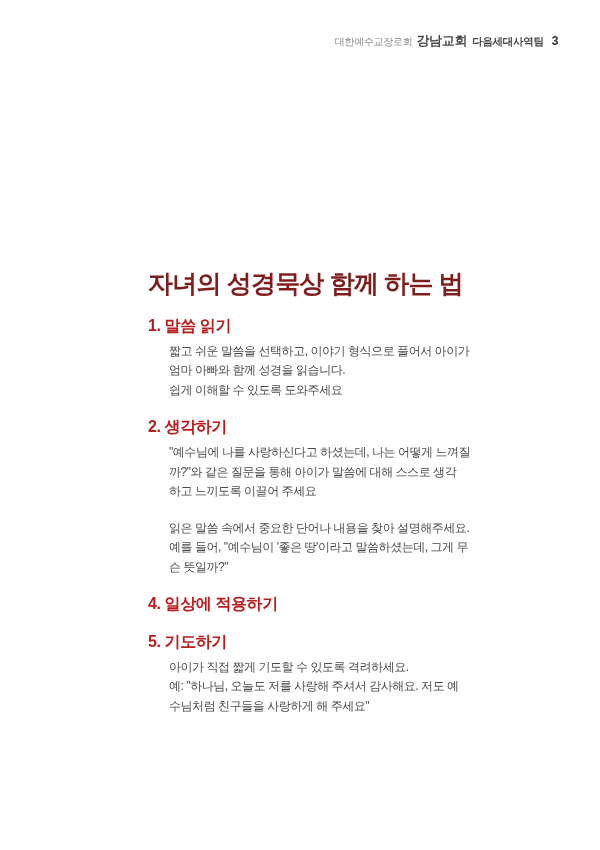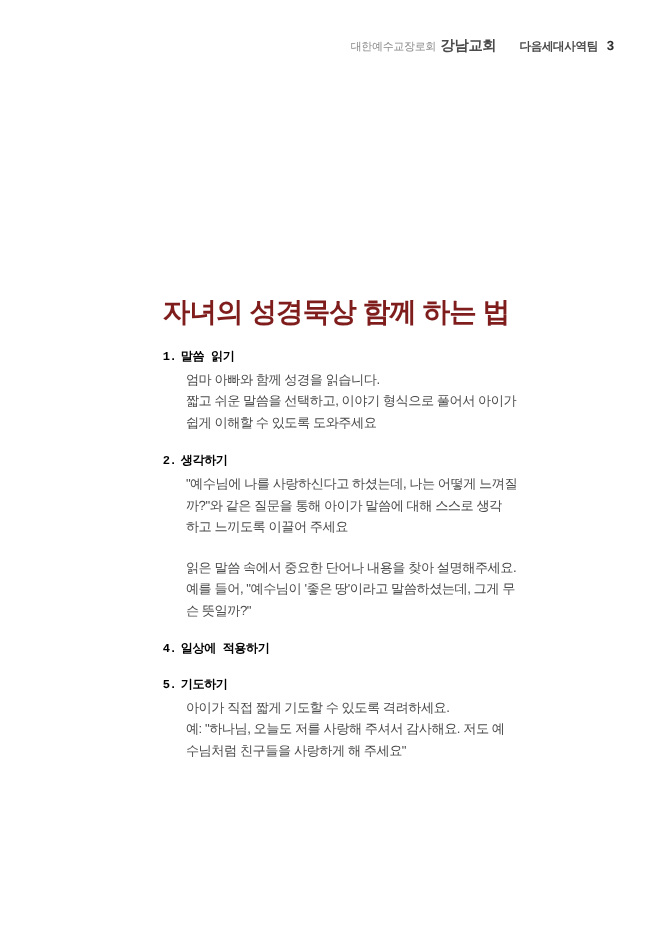--- a/index.html
+++ b/index.html
@@ -42,21 +42,21 @@
   .header .church {
     color: #4a4a4a;
     font-weight: bold;
     font-size: 13px;
     margin-left: 4px;
   }
   .header .team {
     color: #4a4a4a;
     font-weight: bold;
     font-size: 10.5px;
-    margin-left: 21px;
+    margin-left: 5px;
   }
   .header .pagenum {
     color: #2b2b2b;
     font-weight: bold;
     font-size: 12px;
     margin-left: 8px;
   }
 
   
   .title {
@@ -75,27 +75,26 @@
     position: absolute;
     top: 316px;
     left: 148px;
     width: 340px;
   }
 
   .step {
     margin-bottom: 17px;
   }
   .step-heading {
-    font-size: 11px;
+    font-size: 16px;
     font-weight: bold;
-    color: #000000;
+    color: #b91c1c;
     letter-spacing: -0.4px;
     margin-bottom: 5px;
     white-space: nowrap;
-    font-family: Liberation Mono, monospace;
   }
   .step-heading .num {
     display: inline-block;
     margin-right: 4px;
   }
   .step-body {
     font-size: 12px;
     line-height: 1.62;
     color: #4a4a4a;
     letter-spacing: -0.45px;
@@ -121,22 +120,22 @@
 
   <h1 class="title">자녀의 성경묵상 함께 하는 법</h1>
 
   <div class="content">
 
     <div class="step">
       <div class="step-heading">
         <span class="num">1.</span><span>말씀 읽기</span>
       </div>
       <div class="step-body">
+        <p>짧고 쉬운 말씀을 선택하고, 이야기 형식으로 풀어서 아이가</p>
         <p>엄마 아빠와 함께 성경을 읽습니다.</p>
-        <p>짧고 쉬운 말씀을 선택하고, 이야기 형식으로 풀어서 아이가</p>
         <p>쉽게 이해할 수 있도록 도와주세요</p>
       </div>
     </div>
 
     <div class="step">
       <div class="step-heading">
         <span class="num">2.</span><span>생각하기</span>
       </div>
       <div class="step-body">
         <p>"예수님에 나를 사랑하신다고 하셨는데, 나는 어떻게 느껴질</p>

